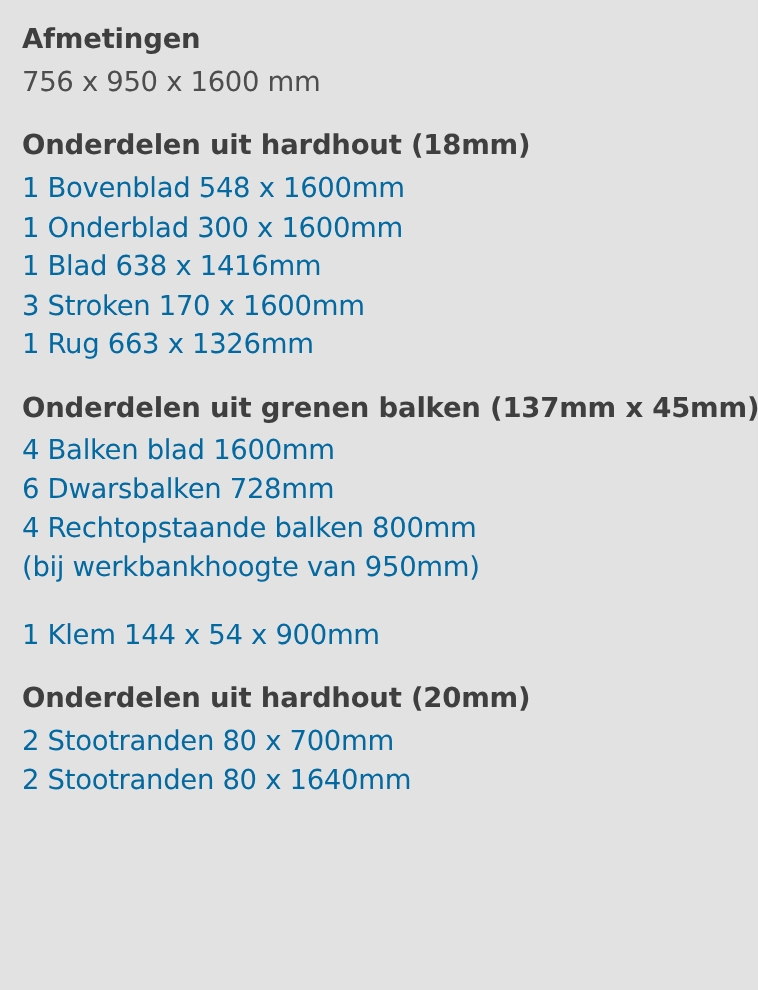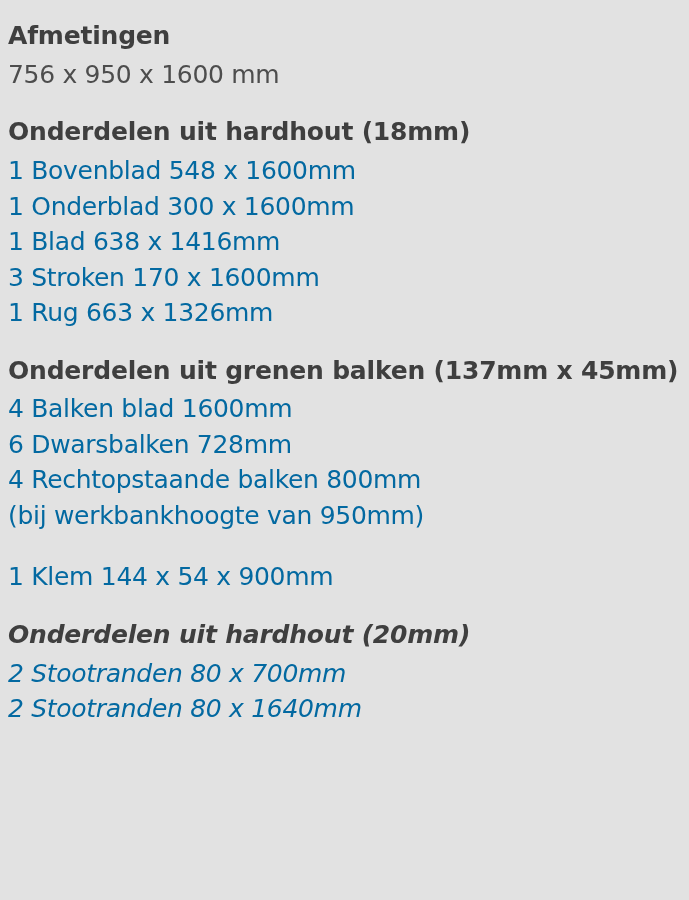--- a/index.html
+++ b/index.html
@@ -11,28 +11,27 @@
     height: 900px;
     background: #e2e2e2;
     font-family: "DejaVu Sans", sans-serif;
     color: #4a4a4a;
     overflow: hidden;
   }
   .page {
     box-sizing: border-box;
     width: 689px;
     height: 900px;
-    padding: 22px 18px 0 8px;
+    padding: 22px 18px 0 20px;
   }
   .section {
     margin-bottom: 26px;
   }
   .section:last-child {
     margin-bottom: 2px;
-    font-style: italic;
   }
   .heading {
     font-size: 25px;
     font-weight: bold;
     color: #3f3f3f;
     letter-spacing: -0.2px;
     margin: 0 0 6px 0;
     line-height: 1.15;
     white-space: nowrap;
   }

